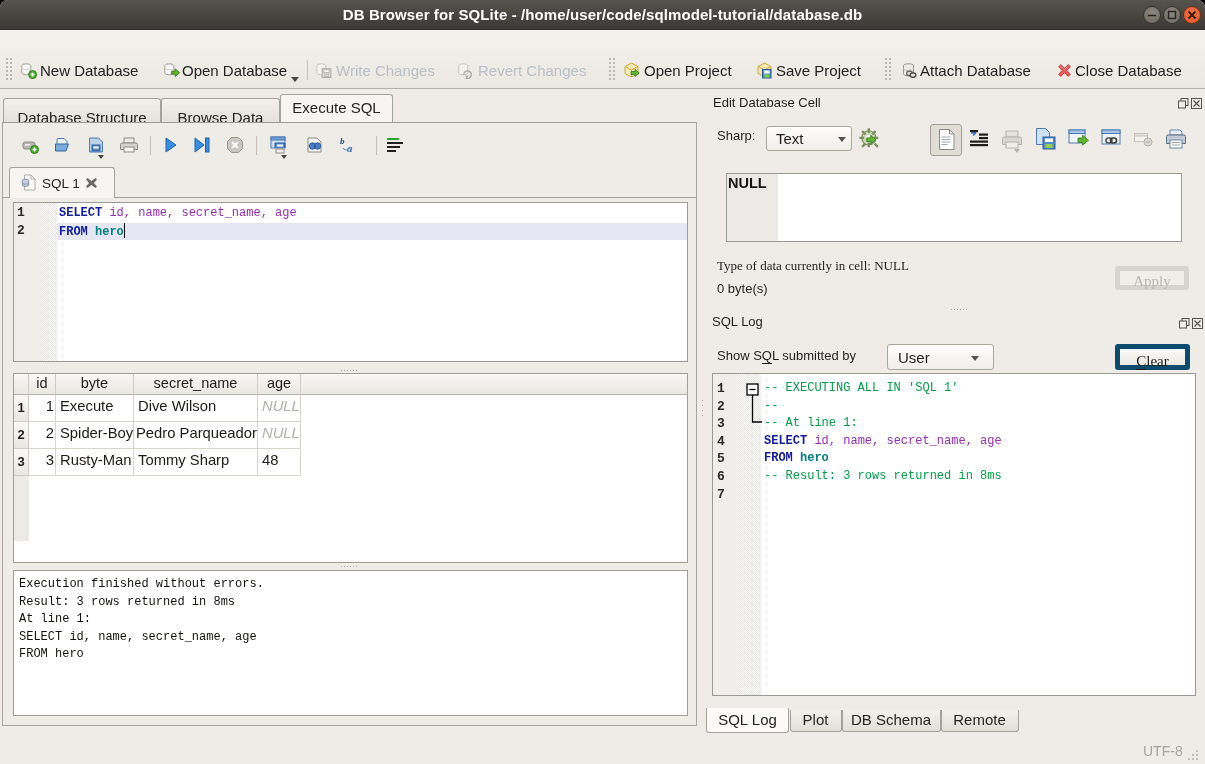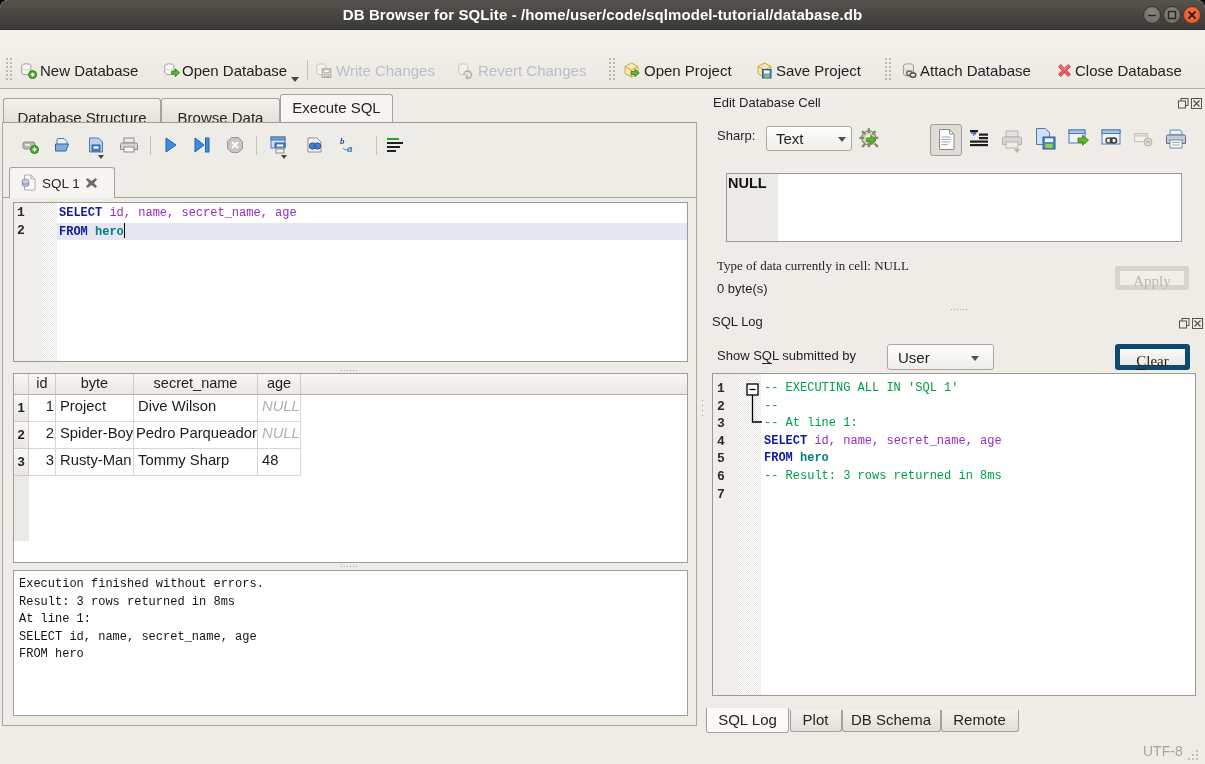--- a/index.html
+++ b/index.html
@@ -256,21 +256,21 @@
     <div class="abs hdrcell" style="left:15px; top:0; width:27px; height:21px; padding-top:1px;">id</div>
     <div class="abs hdrcell" style="left:42px; top:0; width:78px; height:21px; padding-top:1px;">byte</div>
     <div class="abs hdrcell" style="left:120px; top:0; width:124px; height:21px; padding-top:1px;">secret_name</div>
     <div class="abs hdrcell" style="left:244px; top:0; width:43px; height:21px; padding-top:1px;">age</div>
     <div class="abs hdrcell" style="left:287px; top:0; width:386px; height:21px; border-right:none;"></div>
     <div class="abs" style="left:0; top:21px; width:15px; height:146px; background:#eceae5;"></div>
     <div class="abs hdrcell" style="left:0; top:21px; width:15px; height:27px; font-weight:bold; font-size:13px; padding-top:5px; border-bottom-color:#cfccc7;">1</div>
     <div class="abs hdrcell" style="left:0; top:48px; width:15px; height:27px; font-weight:bold; font-size:13px; padding-top:5px; border-bottom-color:#cfccc7;">2</div>
     <div class="abs hdrcell" style="left:0; top:75px; width:15px; height:27px; font-weight:bold; font-size:13px; padding-top:5px; border-bottom-color:#cfccc7;">3</div>
     <div class="abs gridcell" style="left:15px; top:21px; width:27px; height:27px; text-align:right;">1</div>
-    <div class="abs gridcell" style="left:42px; top:21px; width:78px; height:27px;">Project</div>
+    <div class="abs gridcell" style="left:42px; top:21px; width:78px; height:27px;">Execute</div>
     <div class="abs gridcell" style="left:120px; top:21px; width:124px; height:27px;">Dive Wilson</div>
     <div class="abs gridcell" style="left:244px; top:21px; width:43px; height:27px; color:#b3b1ad; font-style:italic;">NULL</div>
     <div class="abs gridcell" style="left:15px; top:48px; width:27px; height:27px; text-align:right;">2</div>
     <div class="abs gridcell" style="left:42px; top:48px; width:78px; height:27px;">Spider-Boy</div>
     <div class="abs gridcell" style="left:120px; top:48px; width:124px; height:27px; padding-left:2px;">Pedro Parqueador</div>
     <div class="abs gridcell" style="left:244px; top:48px; width:43px; height:27px; color:#b3b1ad; font-style:italic;">NULL</div>
     <div class="abs gridcell" style="left:15px; top:75px; width:27px; height:27px; text-align:right;">3</div>
     <div class="abs gridcell" style="left:42px; top:75px; width:78px; height:27px;">Rusty-Man</div>
     <div class="abs gridcell" style="left:120px; top:75px; width:124px; height:27px;">Tommy Sharp</div>
     <div class="abs gridcell" style="left:244px; top:75px; width:43px; height:27px;">48</div>

